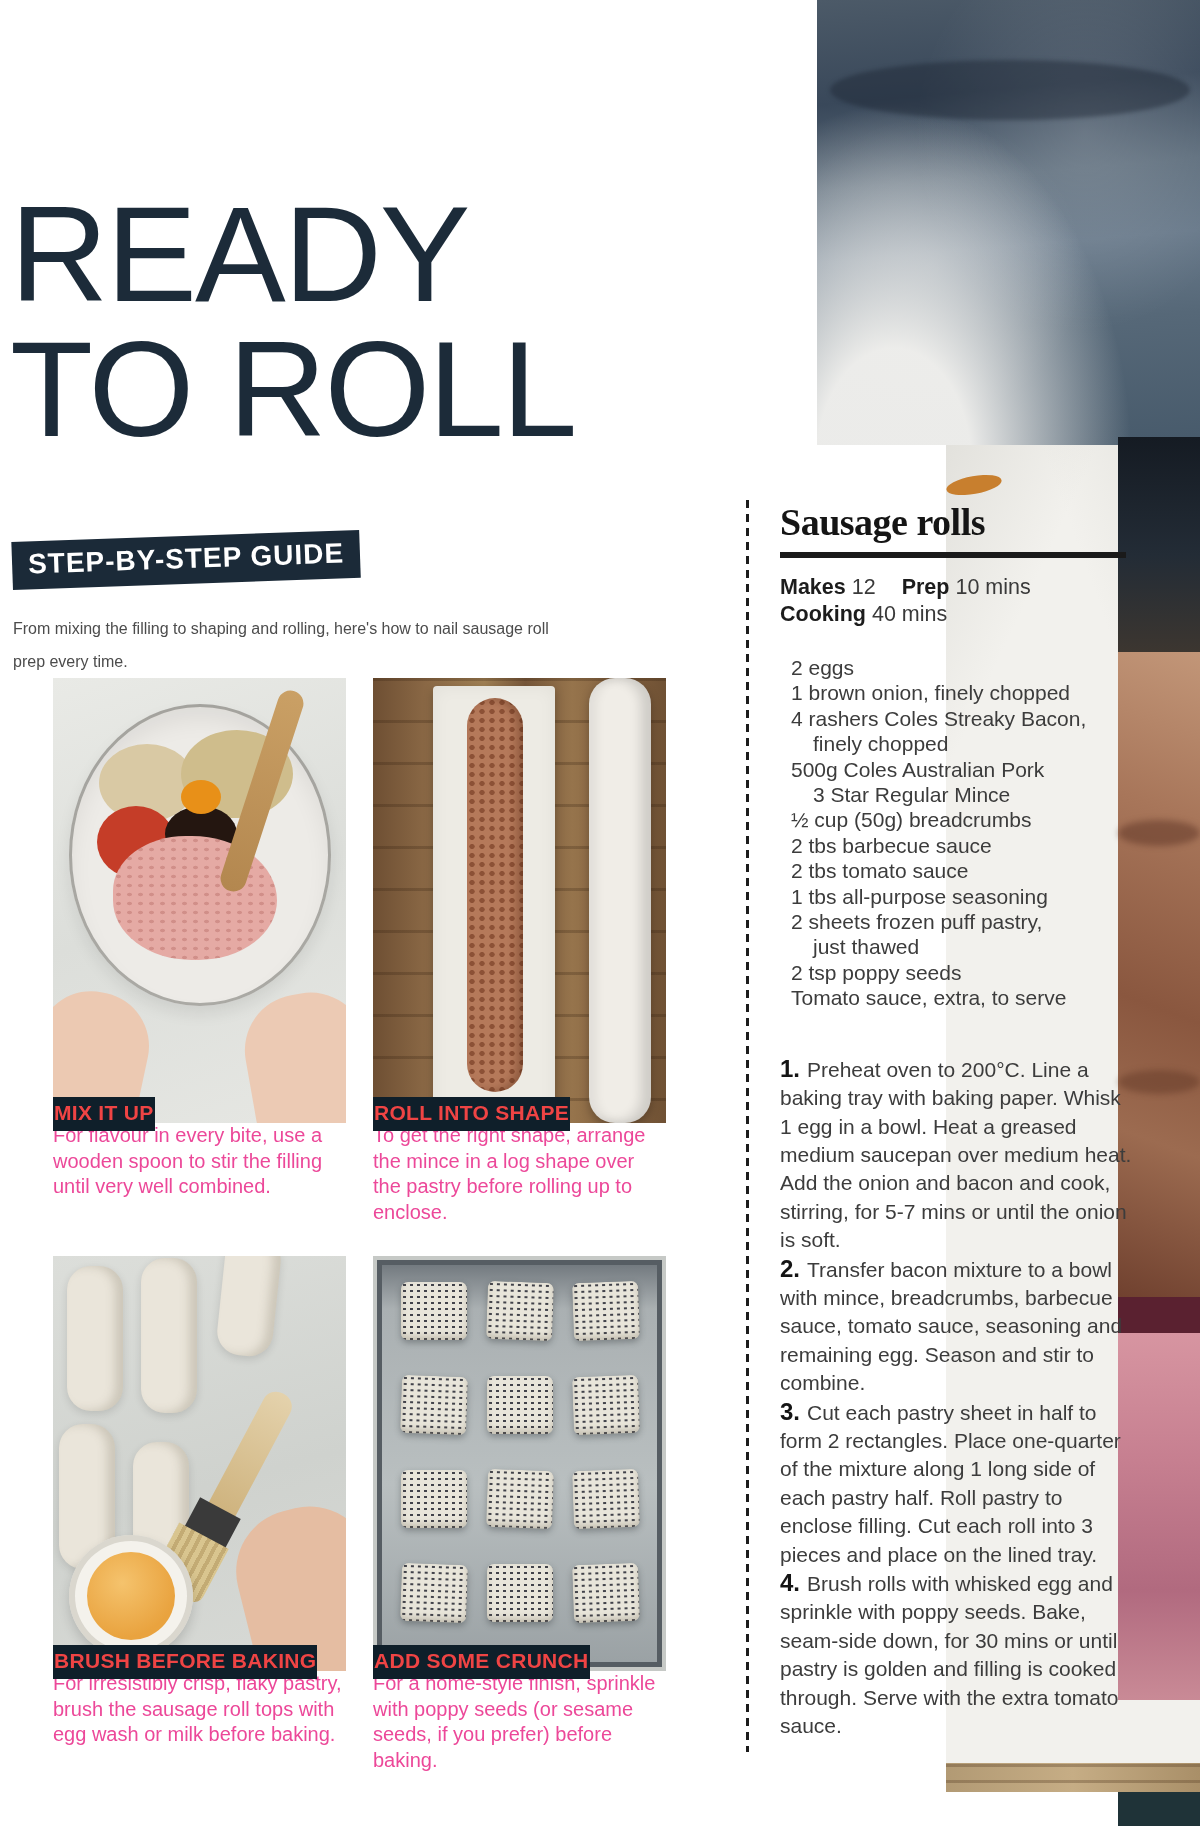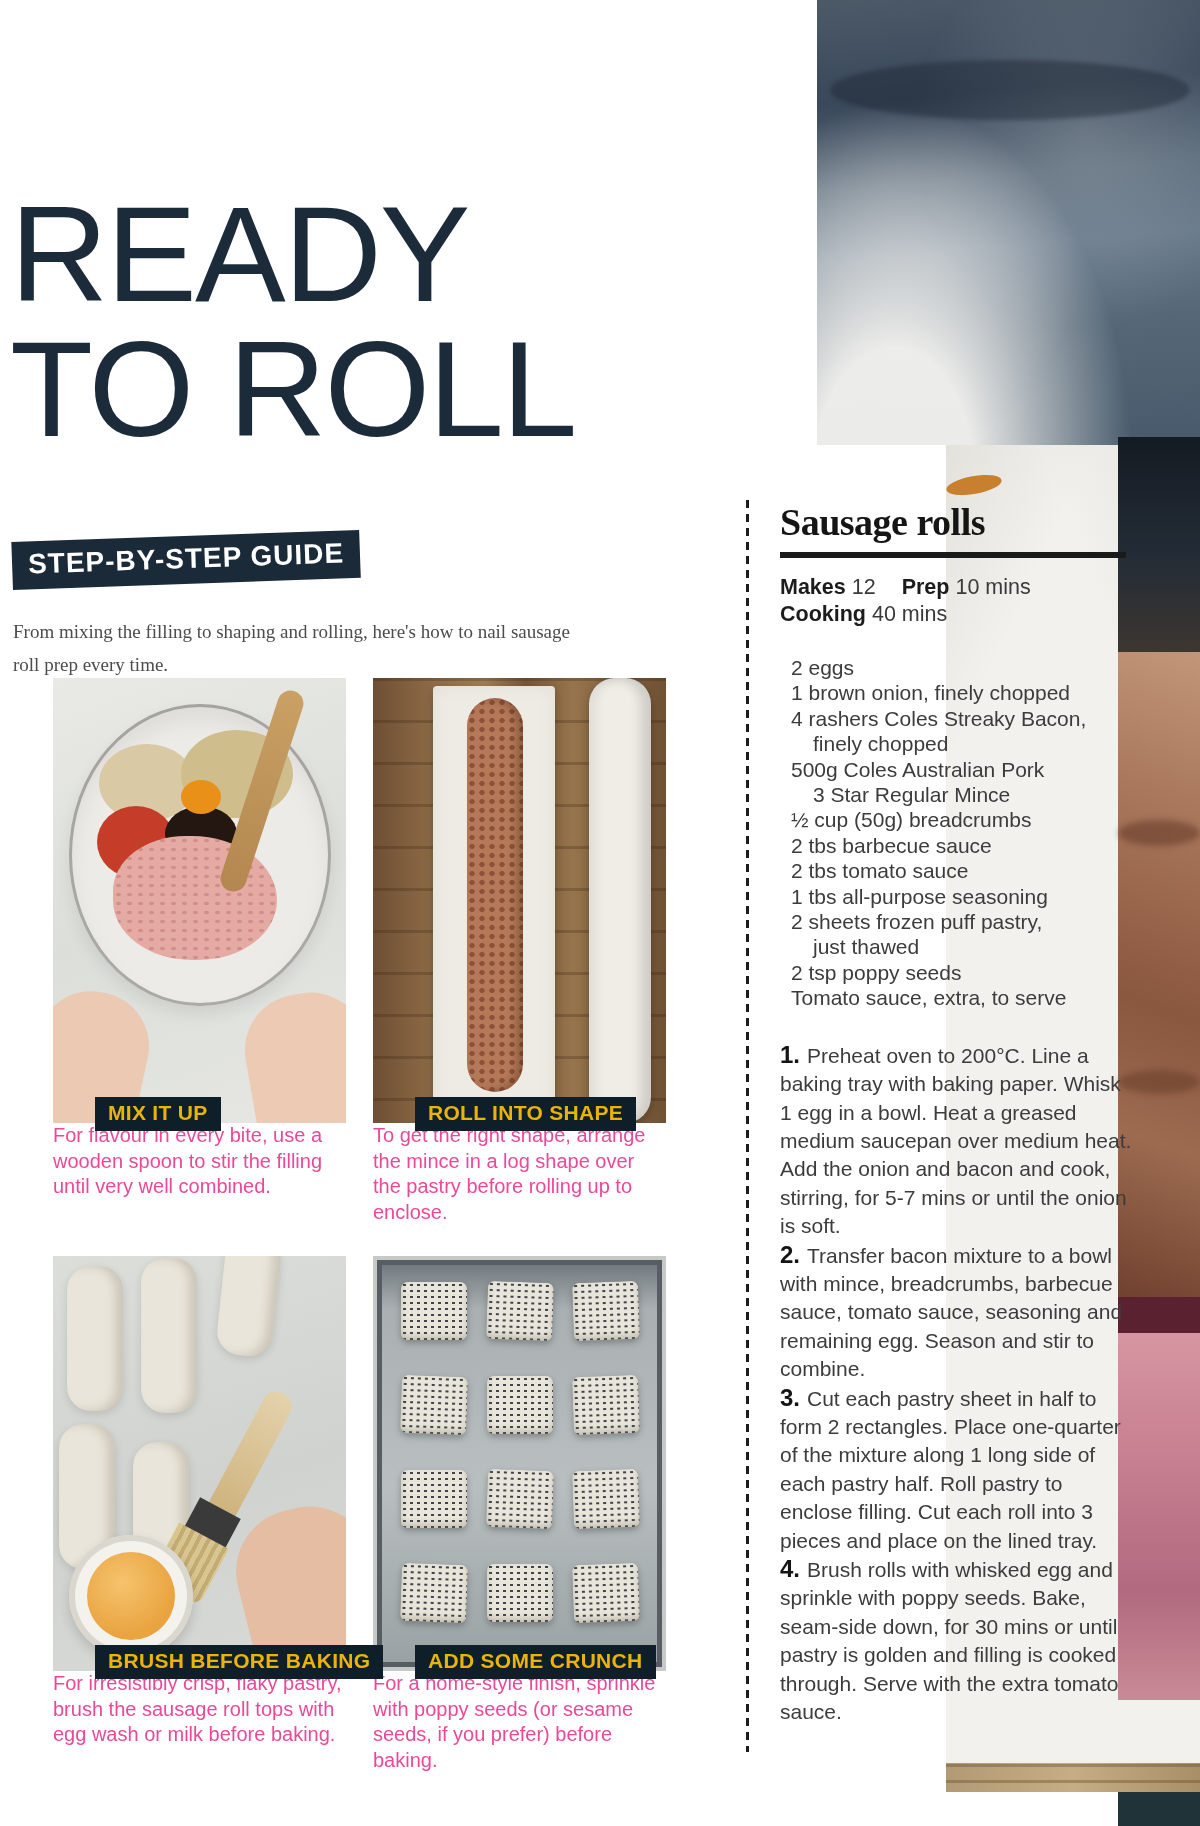--- a/index.html
+++ b/index.html
@@ -42,27 +42,27 @@
 
   
   .headline{position:absolute;left:10px;top:96px;z-index:10;color:#1c2b39;
     font-size:136px;line-height:135px;font-weight:400;letter-spacing:-2px;}
   .standfirst{position:absolute;left:13px;top:400px;z-index:10;color:#8f8f8f;
     font-size:22px;font-weight:bold;line-height:38px;letter-spacing:.5px;}
   .banner{position:absolute;left:13px;top:542px;z-index:10;display:inline-block;
     background:#1b2a38;color:#ffffff;font-weight:bold;font-size:28px;letter-spacing:1px;
     padding:7px 16px 9px;transform:rotate(-2deg);transform-origin:left bottom;}
   .guide-intro{position:absolute;left:13px;top:596px;width:570px;z-index:10;
-    color:#4c4c4c;font-size:19px;line-height:33px;font-family:Liberation Serif, serif;}
+    color:#4c4c4c;font-size:16px;line-height:33px;}
 
   
   .cell{position:absolute;z-index:10;width:293px;}
   .cell .photo{position:relative;width:293px;overflow:hidden;}
-  .photo-label{position:absolute;left:0;background:#0f1f2a;color:#eab308;font-weight:bold;
-    font-size:21px;letter-spacing:.3px;padding:4px 13px 6px;z-index:12;white-space:nowrap;margin-left:42px;}
+  .photo-label{position:absolute;left:0;background:#0f1f2a;color:#ef4444;font-weight:bold;
+    font-size:21px;letter-spacing:.3px;padding:4px 1px 6px;z-index:12;white-space:nowrap;}
   .cell figcaption,.cell .cap{margin:0;padding:0;}
   .cap{margin-top:22px;color:#ec4899;font-size:20px;line-height:25.5px;}
 
   
   .p1{height:445px;background:linear-gradient(160deg,#e9eae6 0%,#dcdeda 50%,#e6e7e3 100%);}
   .p1 i{position:absolute;display:block;}
   .p1-bowl{left:16px;top:26px;width:262px;height:302px;border-radius:50%;background:#edebe7;
     box-shadow:inset 0 0 0 3px rgba(105,105,100,.5), inset 0 14px 24px rgba(0,0,0,.07), 0 8px 16px rgba(0,0,0,.08);}
   .p1-crumbs{left:46px;top:66px;width:96px;height:78px;border-radius:50%;background:#d9c9a4;}
   .p1-onion{left:128px;top:52px;width:112px;height:88px;border-radius:50%;background:#cfbd8c;}
@@ -123,21 +123,21 @@
     background:repeating-linear-gradient(180deg,#1c1c1c 0 8px, rgba(0,0,0,0) 8px 14px);}
   .recipe{position:absolute;left:780px;top:500px;width:358px;z-index:10;}
   .recipe h2{margin:0;font-family:"Liberation Serif", serif;font-weight:bold;font-size:38px;
     color:#151515;letter-spacing:-.5px;}
   .rule{width:346px;height:6px;background:#1a1a1a;margin:8px 0 0;}
   .meta{margin-top:16px;font-size:21.5px;line-height:27px;color:#3a3a3a;}
   .meta .b{font-weight:bold;color:#1c1c1c;}
   .meta .gap{display:inline-block;width:14px;}
   .ingredients{list-style:none;margin:27px 11px 0;padding:0;font-size:21px;line-height:25.4px;color:#3c3c3c;}
   .ingredients li.ind{padding-left:22px;}
-  .method{margin-top:30px;font-size:21px;line-height:28.4px;color:#3c3c3c;}
+  .method{margin-top:44px;font-size:21px;line-height:28.4px;color:#3c3c3c;}
   .method p{margin:0;}
   .method .num{font-size:24px;font-weight:bold;color:#141414;margin-right:7px;}
 </style>
 </head>
 <body>
 
 <div id="page">
 
   <div class="ph photo-sky"></div>
   <div class="ph photo-sky-cloud"></div>

